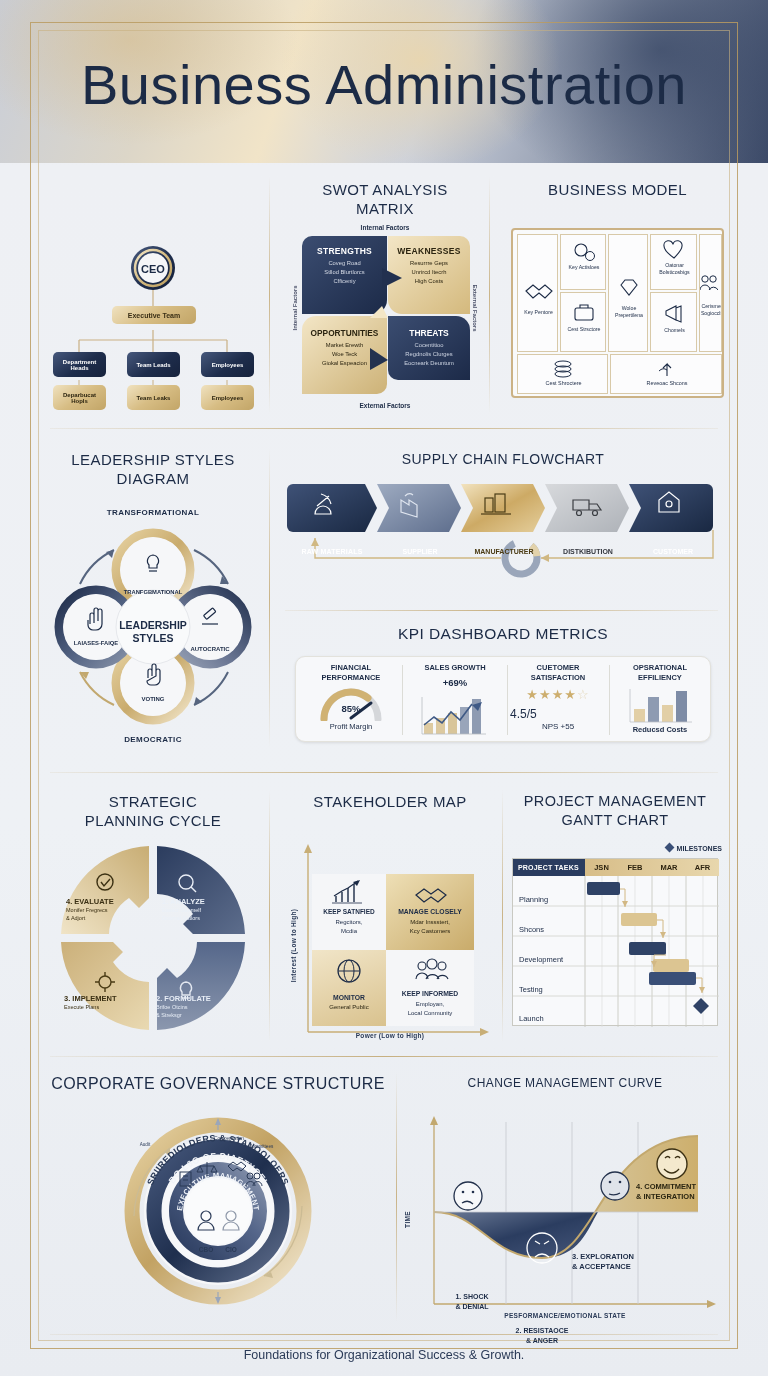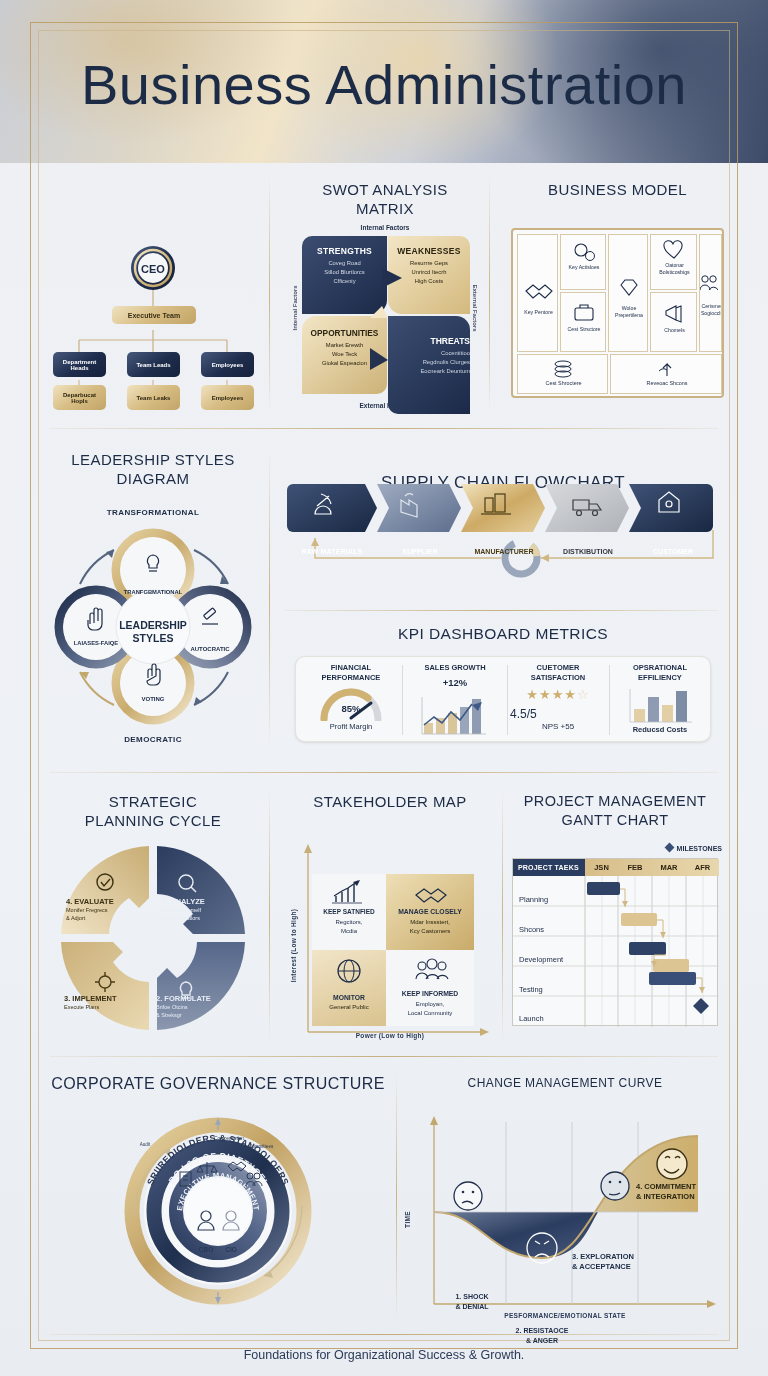--- a/index.html
+++ b/index.html
@@ -154,22 +154,22 @@
     <div class="abs" style="left:12px; top:136px; width:85px; height:78px; border-radius:14px 0 10px 0;
          background:linear-gradient(140deg,#f3e6c6,#cdb277); color:#2b2410; padding-top:12px; text-align:center;">
       <div style="font-size:8.3px; font-weight:bold;">OPPORTUNITIES</div>
       <div style="font-size:5.8px; line-height:9px; margin-top:3px;">
         <div>Market Erewth</div>
         <div>Woe Teck</div>
         <div>Giokal Espeacion</div>
       </div>
     </div>
 
-    <div class="abs" style="left:98px; top:136px; width:82px; height:98px; border-radius:0 14px 0 10px;
-         background:linear-gradient(140deg,#3b4d71,#1c2a48); color:#fff; padding-top:20px; text-align:right;">
+    <div class="abs" style="left:98px; top:136px; width:82px; height:64px; border-radius:0 14px 0 10px;
+         background:linear-gradient(140deg,#3b4d71,#1c2a48); color:#fff; padding-top:12px; text-align:center;">
       <div style="font-size:8.5px; font-weight:bold;">THREATS</div>
       <div style="font-size:5.8px; line-height:9px; margin-top:3px; color:#cdd4e2;">
         <div>Cocentitioo</div>
         <div>Regdnolis Clurges</div>
         <div>Eocneark Deuntum</div>
       </div>
     </div>
     <svg class="abs" style="left:0;top:0;" width="190" height="232">
       <polygon points="92,88 112,98 92,108" fill="#22304f"></polygon>
       <polygon points="98,180 80,168 80,190" fill="#24324f"></polygon>
@@ -310,21 +310,21 @@
       <div>LEADERSHIP</div>
       <div>STYLES</div>
     </div>
     <div class="abs" style="left:71px; top:139px; width:80px; text-align:center; font-size:5.8px; font-weight:bold; color:#1c2b46;">TRANFGBMATIONAL</div>
     <div class="abs" style="left:132px; top:196px; width:72px; text-align:center; font-size:6px; font-weight:bold; color:#1c2b46;">AUTOCRATIC</div>
     <div class="abs" style="left:76px; top:246px; width:70px; text-align:center; font-size:6px; font-weight:bold; color:#1c2b46;">VOTING</div>
     <div class="abs" style="left:22px; top:190px; width:64px; text-align:center; font-size:5.8px; font-weight:bold; color:#1c2b46; line-height:7.5px;">LAIASES-FAIQE</div>
   </div>
 
   <div class="abs" style="left:287px; top:450px; width:432px; height:155px;">
-    <div class="panel-title" style="font-size:17px;margin-top:23px;">SUPPLY CHAIN FLOWCHART</div>
+    <div class="panel-title" style="font-size:14px;">SUPPLY CHAIN FLOWCHART</div>
     <svg class="abs" style="left:0; top:30px;" width="432" height="125">
       <defs>
         <linearGradient id="sn1" x1="0" y1="0" x2="1" y2="1">
             <stop offset="0" stop-color="#3f5277"></stop>
             <stop offset="1" stop-color="#192842"></stop>
           </linearGradient>
         <linearGradient id="sn2" x1="0" y1="0" x2="1" y2="1">
             <stop offset="0" stop-color="#9eabc1"></stop>
             <stop offset="1" stop-color="#5d6d8c"></stop>
           </linearGradient>
@@ -399,21 +399,21 @@
           <path d="M22 34 A 27 27 0 0 1 76 34" fill="none" stroke="#d5d7da" stroke-width="7" stroke-linecap="round"></path>
           <path d="M22 34 A 27 27 0 0 1 66 13" fill="none" stroke="#d0b273" stroke-width="7" stroke-linecap="round"></path>
           <path d="M49 33 L69 18" stroke="#1c2b46" stroke-width="3" stroke-linecap="round"></path>
         </svg>
         <div style="position:absolute; left:0; top:40px; width:98px; text-align:center; font-size:9.5px; font-weight:bold; color:#1c2b46;">85%</div>
         <div style="position:absolute; left:0; top:59px; width:98px; text-align:center; font-size:7.5px; color:#1c2b46;">Profit Margin</div>
       </div>
 
       <div style="position:absolute; left:110px; top:6px; width:98px; height:76px;">
         <div style="text-align:center; font-size:7.5px; font-weight:bold; color:#1c2b46;">SALES GROWTH</div>
-        <div style="position:absolute; left:0; top:14px; width:98px; text-align:center; font-size:9.5px; font-weight:bold; color:#1c2b46;">+12%</div>
+        <div style="position:absolute; left:0; top:14px; width:98px; text-align:center; font-size:9.5px; font-weight:bold; color:#1c2b46;">+69%</div>
         <svg width="98" height="44" style="position:absolute;left:0;top:30px;">
           <rect x="18" y="30" width="9" height="11" fill="#ddcaa1"></rect>
           <rect x="30" y="25" width="9" height="16" fill="#dcc9a0"></rect>
           <rect x="42" y="20" width="9" height="21" fill="#d8c59a"></rect>
           <rect x="54" y="14" width="9" height="27" fill="#99a5ba"></rect>
           <rect x="66" y="6" width="9" height="35" fill="#8e9bb2"></rect>
           <path d="M18 32 l10 -8 8 6 9 -11 9 8 12 -16" fill="none" stroke="#3f5a86" stroke-width="1.6"></path>
           <polygon points="76,9 66,12 72,18" fill="#3f5a86"></polygon>
           <line x1="16" y1="41" x2="80" y2="41" stroke="#b9bcc2" stroke-width=".8"></line>
           <line x1="16" y1="4" x2="16" y2="41" stroke="#b9bcc2" stroke-width=".8"></line>

